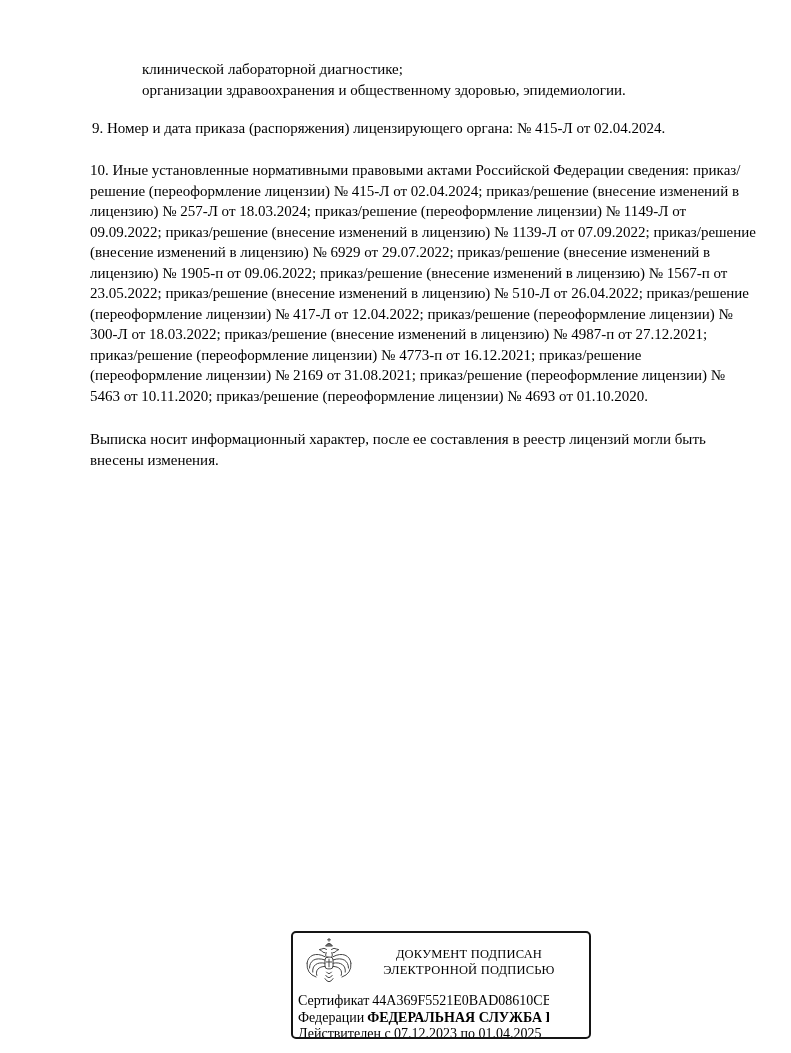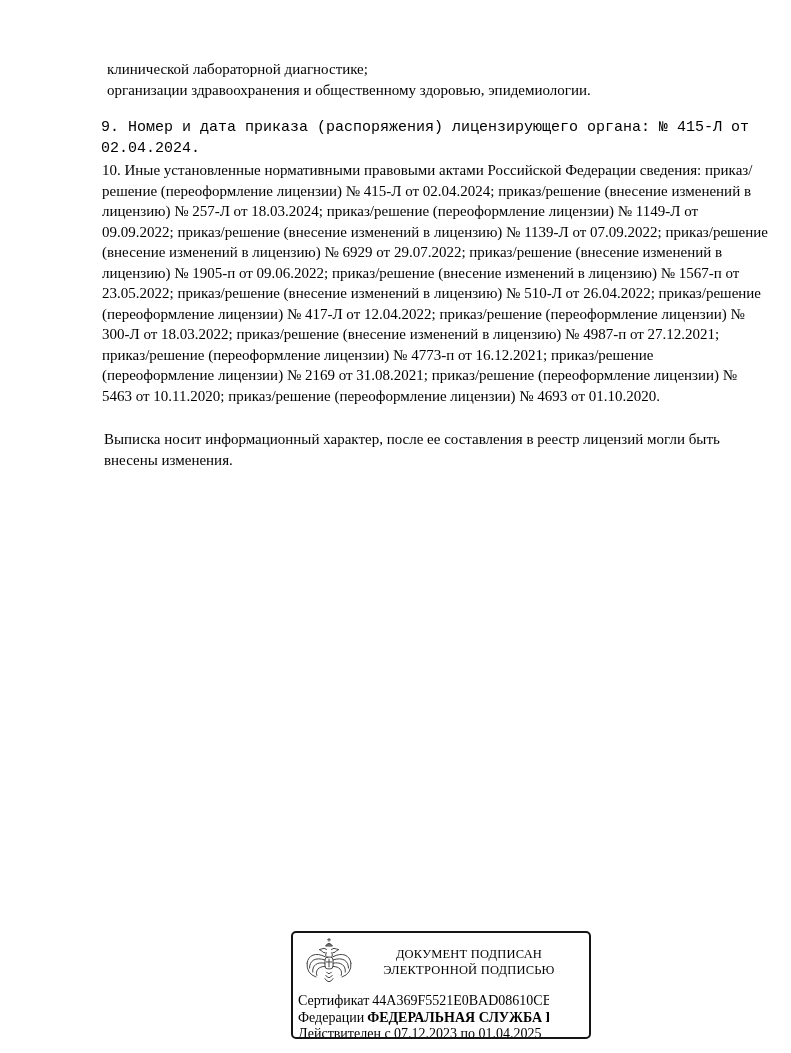--- a/index.html
+++ b/index.html
@@ -12,24 +12,24 @@
     overflow: hidden;
   }
   .para {
     position: absolute;
     font-size: 15px;
     line-height: 20.5px;
     text-align: left;
     white-space: normal;
   }
   #cont-lines { left: 107px; top: 59px; width: 650px; }
-  #cont-lines div { display: block; }
-  #item9  { left: 101px; top: 118px; width: 666px; font-family: Liberation Mono, monospace; }
-  #item10 { left: 90px; top: 160px; width: 666px; margin-left: 12px; }
-  #note   { left: 104px; top: 429px; width: 666px; }
+  #cont-lines div { display: block; margin-left: 35px; }
+  #item9  { left: 92px; top: 118px; width: 666px; }
+  #item10 { left: 90px; top: 160px; width: 666px; }
+  #note   { left: 90px; top: 429px; width: 666px; }
 
   
   .stamp {
     position: absolute;
     left: 291px; top: 931px;
     width: 300px; height: 108px;
     box-sizing: border-box;
     border: 2px solid #151515;
     border-radius: 5px;
     background: #ffffff;

